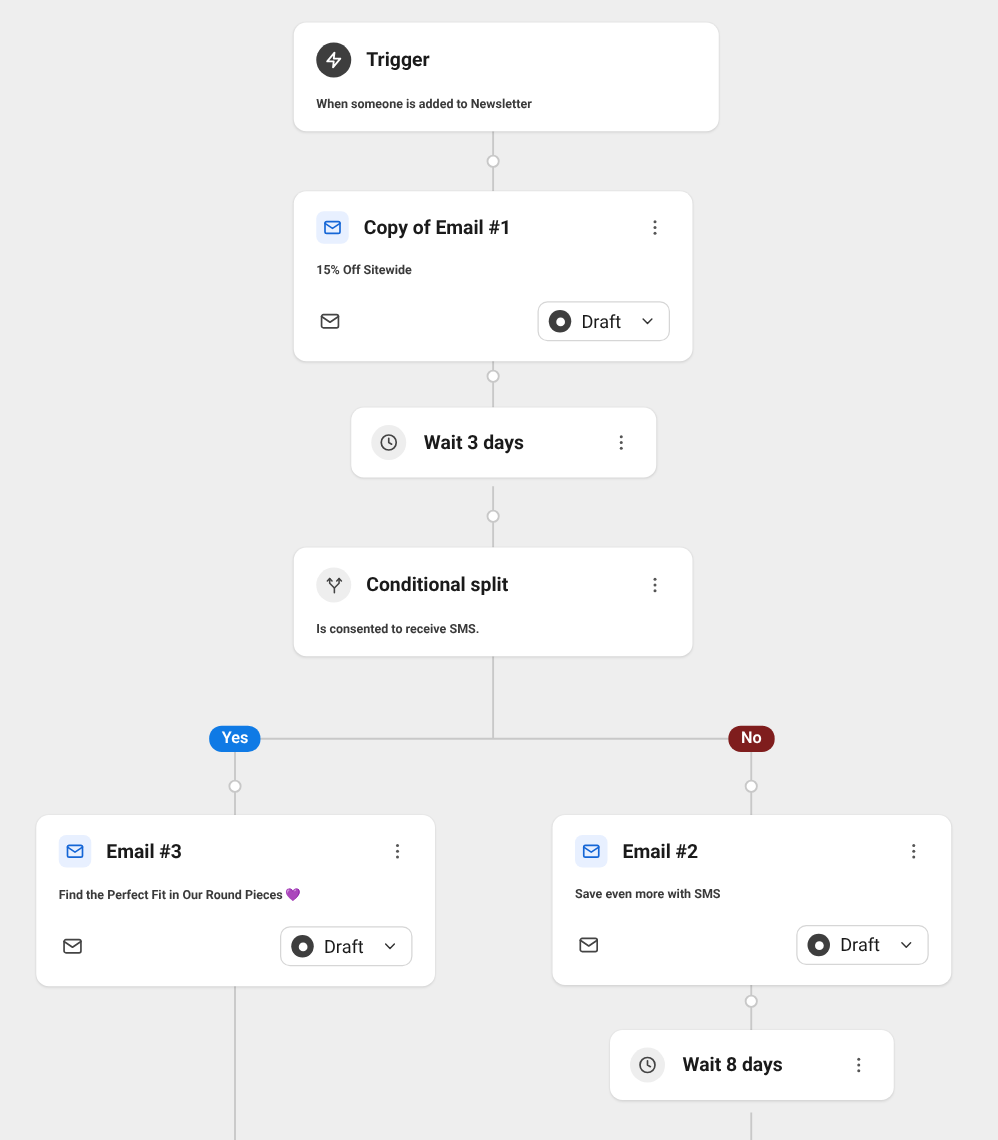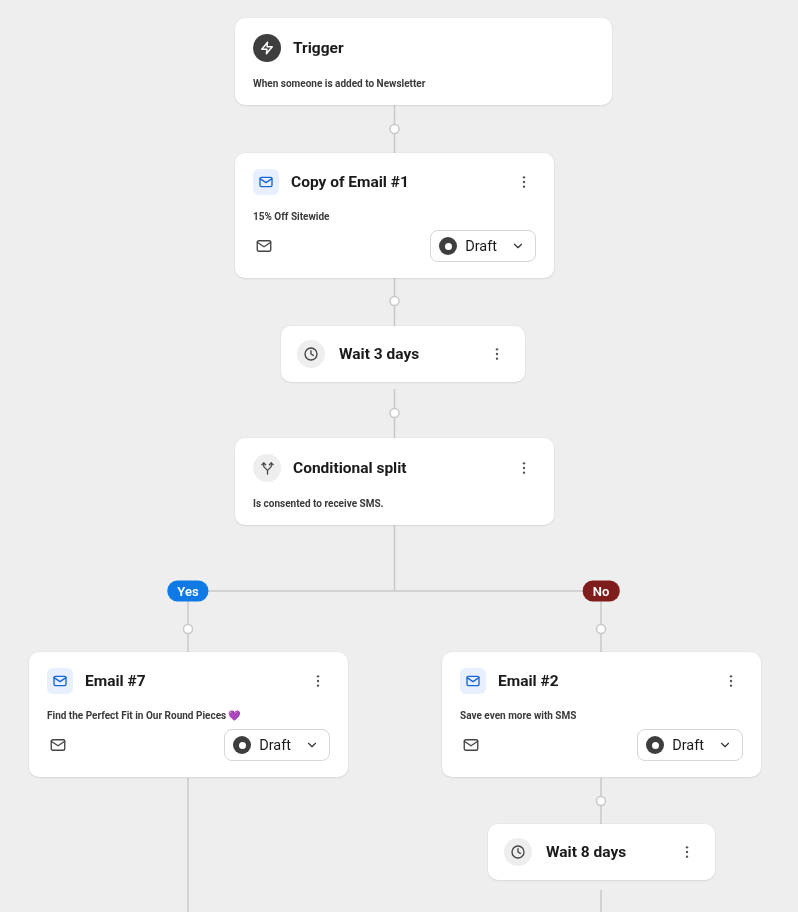--- a/index.html
+++ b/index.html
@@ -20,21 +20,21 @@
   .card {
     position: absolute;
     background: #fff;
     border-radius: 10px;
     box-shadow: 0 1px 2px rgba(0,0,0,.08), 0 0 0 1px rgba(0,0,0,.02);
     padding: 16px 18px;
   }
   .card .head { display: flex; align-items: center; gap: 12px; }
   .card .title { font-weight: 700; font-size: 15.5px; }
   .card .desc { margin-top: 16px; font-size: 10px; color: #3a3a3a; font-weight: bold; }
-  .card .foot { margin-top: 8px; display: flex; align-items: center; justify-content: space-between; }
+  .card .foot { margin-top: 19px; display: flex; align-items: center; justify-content: space-between; }
   .small-card {
     position: absolute;
     background: #fff;
     border-radius: 10px;
     box-shadow: 0 1px 2px rgba(0,0,0,.08), 0 0 0 1px rgba(0,0,0,.02);
     padding: 14px 16px;
     display: flex;
     align-items: center;
     gap: 14px;
   }
@@ -118,21 +118,21 @@
     <circle class="dot" cx="188" cy="629" r="4.5"></circle>
     <line class="line" x1="188" y1="778" x2="188" y2="912"></line>
 
     <line class="line" x1="601" y1="591" x2="601" y2="652"></line>
     <circle class="dot" cx="601" cy="629" r="4.5"></circle>
     <line class="line" x1="601" y1="778" x2="601" y2="824"></line>
     <circle class="dot" cx="601" cy="801" r="4.5"></circle>
     <line class="line" x1="601" y1="890" x2="601" y2="912"></line>
   </svg>
 
-  <div class="card" style="left:235px; top:18px; width:377px;">
+  <div class="card" style="left:235px; top:18px; width:340px;">
     <div class="head">
       <div class="icon-circ dark">
         <svg width="14" height="14" viewBox="0 0 24 24" fill="none" stroke="#fff" stroke-width="2.5" stroke-linecap="round" stroke-linejoin="round">
             <polygon points="13 2 3 14 12 14 11 22 21 10 12 10 13 2"></polygon>
           </svg>
       </div>
       <div class="title">Trigger</div>
     </div>
     <div class="desc">When someone is added to Newsletter</div>
   </div>
@@ -215,21 +215,21 @@
   <div class="tag no" style="left:601px; top:591px;">No</div>
 
   <div class="card" style="left:29px; top:652px; width:319px;">
     <div class="head">
       <div class="icon-sq">
         <svg width="16" height="16" viewBox="0 0 24 24" fill="none" stroke="#1566d6" stroke-width="2" stroke-linecap="round" stroke-linejoin="round">
             <rect x="3" y="5" width="18" height="14" rx="2"></rect>
             <polyline points="3 7 12 13 21 7"></polyline>
           </svg>
       </div>
-      <div class="title" style="flex:1">Email #7</div>
+      <div class="title" style="flex:1">Email #3</div>
       <div class="more">
         <svg width="16" height="16" viewBox="0 0 24 24" fill="#555">
             <circle cx="12" cy="5" r="1.8"></circle>
             <circle cx="12" cy="12" r="1.8"></circle>
             <circle cx="12" cy="19" r="1.8"></circle>
           </svg>
       </div>
     </div>
     <div class="desc">Find the Perfect Fit in Our Round Pieces 💜</div>
     <div class="foot">

